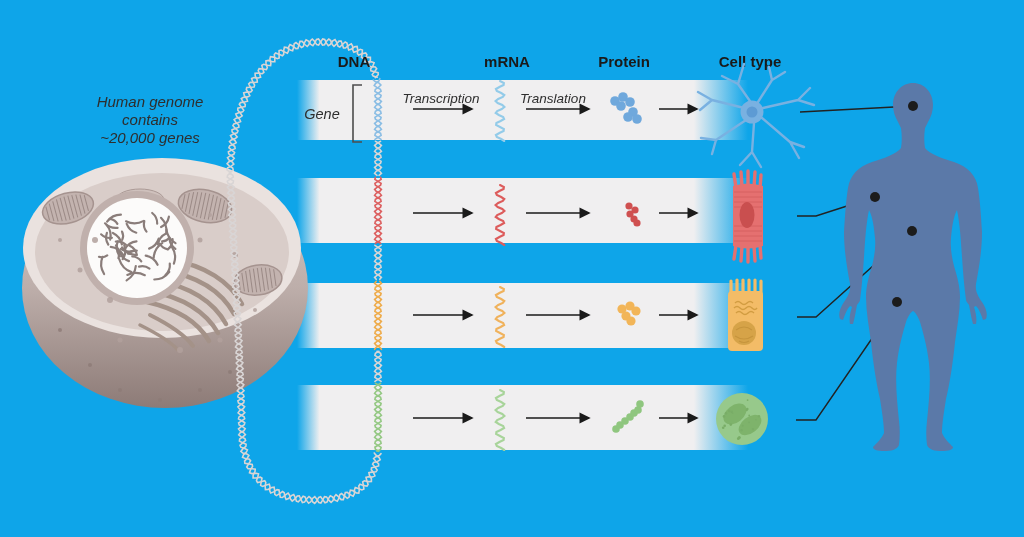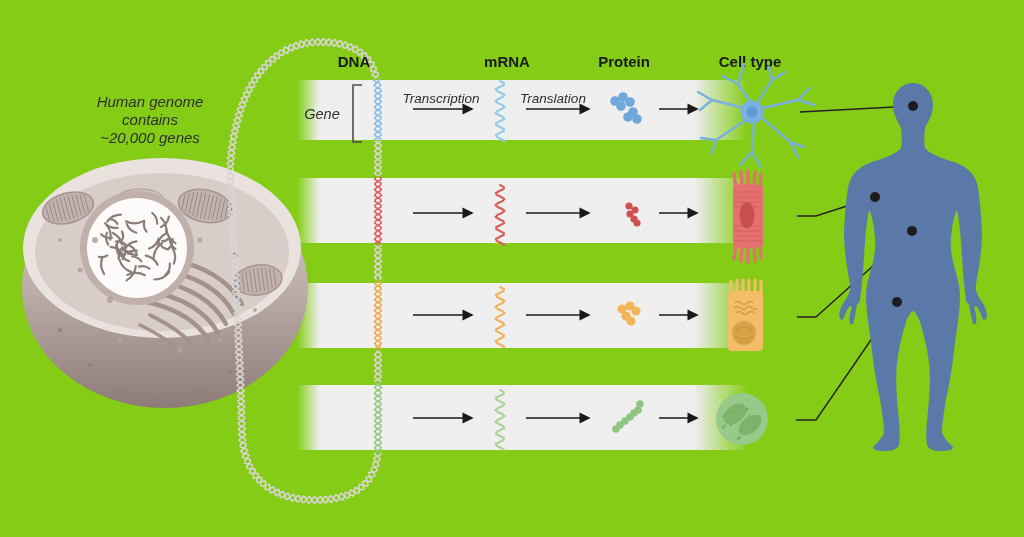--- a/index.html
+++ b/index.html
@@ -1,16 +1,16 @@
 <!DOCTYPE html>
 <html><head>
 <meta charset="utf-8">
 <style>
   html,body{margin:0;padding:0;background:#ffffff;}
-  .stage{position:relative;width:1024px;height:537px;background:#84cc16;overflow:hidden;
+  .stage{position:relative;width:1024px;height:537px;background:#0ea5e9;overflow:hidden;
          font-family:"Liberation Sans", sans-serif;}
   svg text{font-family:"Liberation Sans", sans-serif;}
   .hdr{font-weight:bold;font-size:15px;fill:#1a1a1a;}
   .ital{font-style:italic;fill:#2e2e2e;}
 </style>
 </head>
 <body>
 
 <div class="stage">
 <svg width="1024" height="537" viewBox="0 0 1024 537">

